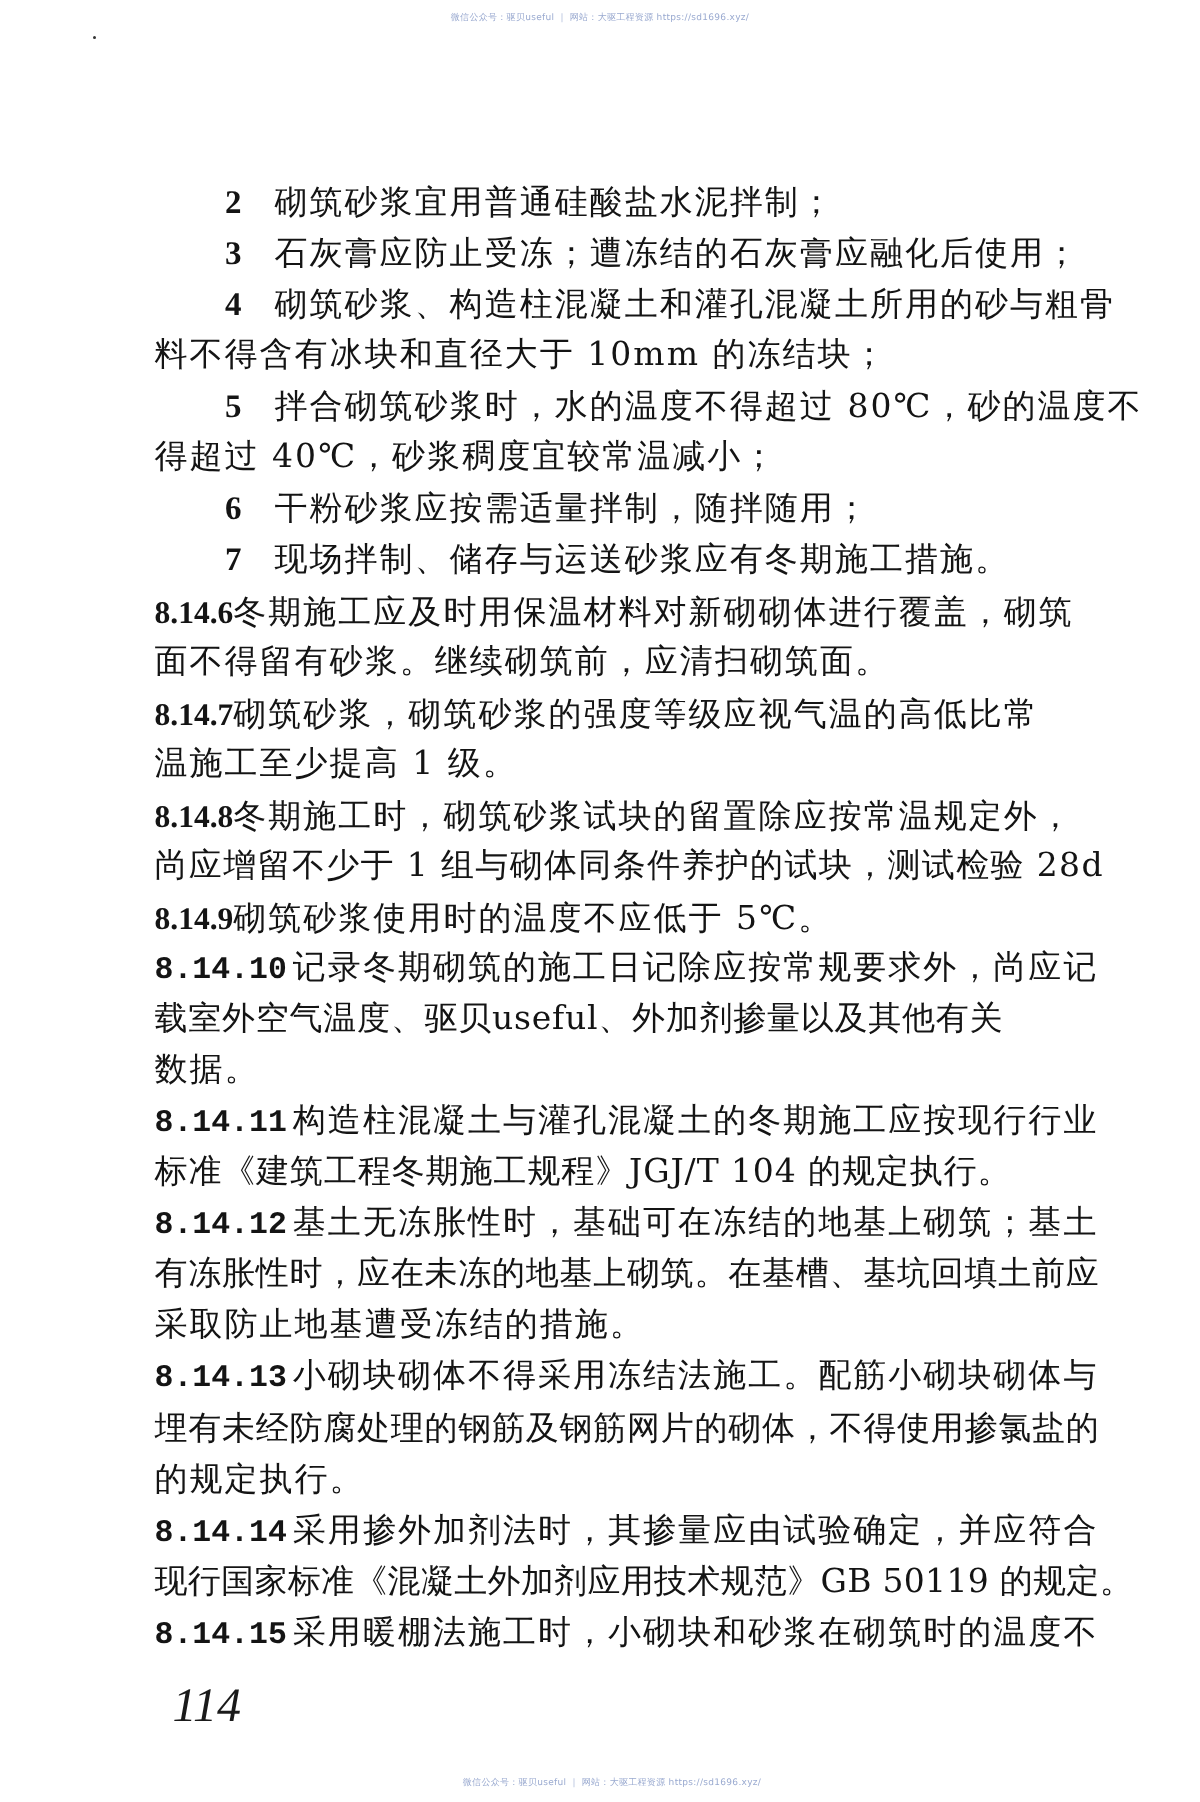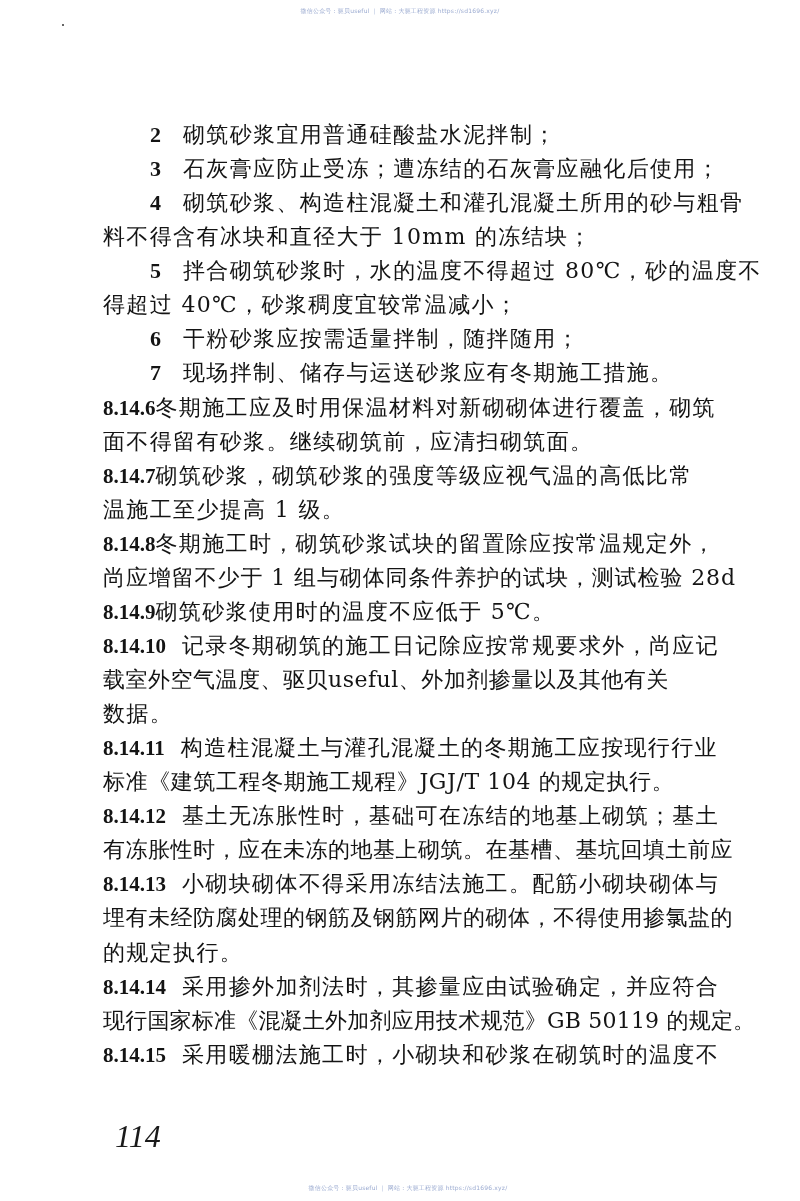--- a/index.html
+++ b/index.html
@@ -26,21 +26,21 @@
     height: 34.07px; line-height: 34.07px; font-size: 22px;
     white-space: nowrap; letter-spacing: 1.35px;
   }
   .line.indent { padding-left: 47px; }
   .num {
     font-family: "Liberation Serif", "DejaVu Serif", serif;
     font-weight: bold; display: inline-block;
   }
   .item-num { width: 33px; letter-spacing: 0; font-size: 22px; }
   .clause-num { letter-spacing: 0; font-size: 21px; }
-  .clause-num.wide { margin-right: 16px; }
+  .clause-num.wide { margin-right: 4px; font-family: Liberation Mono, monospace; }
   .page-number {
     position: absolute; left: 115px; top: 1118px;
     font-family: "Liberation Serif", "DejaVu Serif", serif;
     font-style: italic; font-size: 32px; color: #1a1a1a;
   }
 </style>
 </head>
 <body>
 
 <div class="watermark wm-top">微信公众号：驱贝useful ｜ 网站：大驱工程资源 https://sd1696.xyz/</div>
@@ -70,20 +70,21 @@
 
   <div class="line"><span class="num clause-num wide">8.14.10</span><span>记录冬期砌筑的施工日记除应按常规要求外，尚应记</span></div>
   <div class="line" style="letter-spacing:0.5px">载室外空气温度、驱贝useful、外加剂掺量以及其他有关</div>
   <div class="line">数据。</div>
 
   <div class="line"><span class="num clause-num wide">8.14.11</span><span>构造柱混凝土与灌孔混凝土的冬期施工应按现行行业</span></div>
   <div class="line" style="letter-spacing:0.6px">标准《建筑工程冬期施工规程》JGJ/T 104 的规定执行。</div>
 
   <div class="line"><span class="num clause-num wide">8.14.12</span><span>基土无冻胀性时，基础可在冻结的地基上砌筑；基土</span></div>
   <div class="line" style="letter-spacing:0.5px">有冻胀性时，应在未冻的地基上砌筑。在基槽、基坑回填土前应</div>
+  <div class="line">采取防止地基遭受冻结的措施。</div>
 
   <div class="line"><span class="num clause-num wide">8.14.13</span><span>小砌块砌体不得采用冻结法施工。配筋小砌块砌体与</span></div>
   <div class="line" style="letter-spacing:0.5px">埋有未经防腐处理的钢筋及钢筋网片的砌体，不得使用掺氯盐的</div>
   <div class="line">的规定执行。</div>
 
   <div class="line"><span class="num clause-num wide">8.14.14</span><span>采用掺外加剂法时，其掺量应由试验确定，并应符合</span></div>
   <div class="line" style="letter-spacing:0.2px">现行国家标准《混凝土外加剂应用技术规范》GB 50119 的规定。</div>
 
   <div class="line"><span class="num clause-num wide">8.14.15</span><span>采用暖棚法施工时，小砌块和砂浆在砌筑时的温度不</span></div>
 </div>

